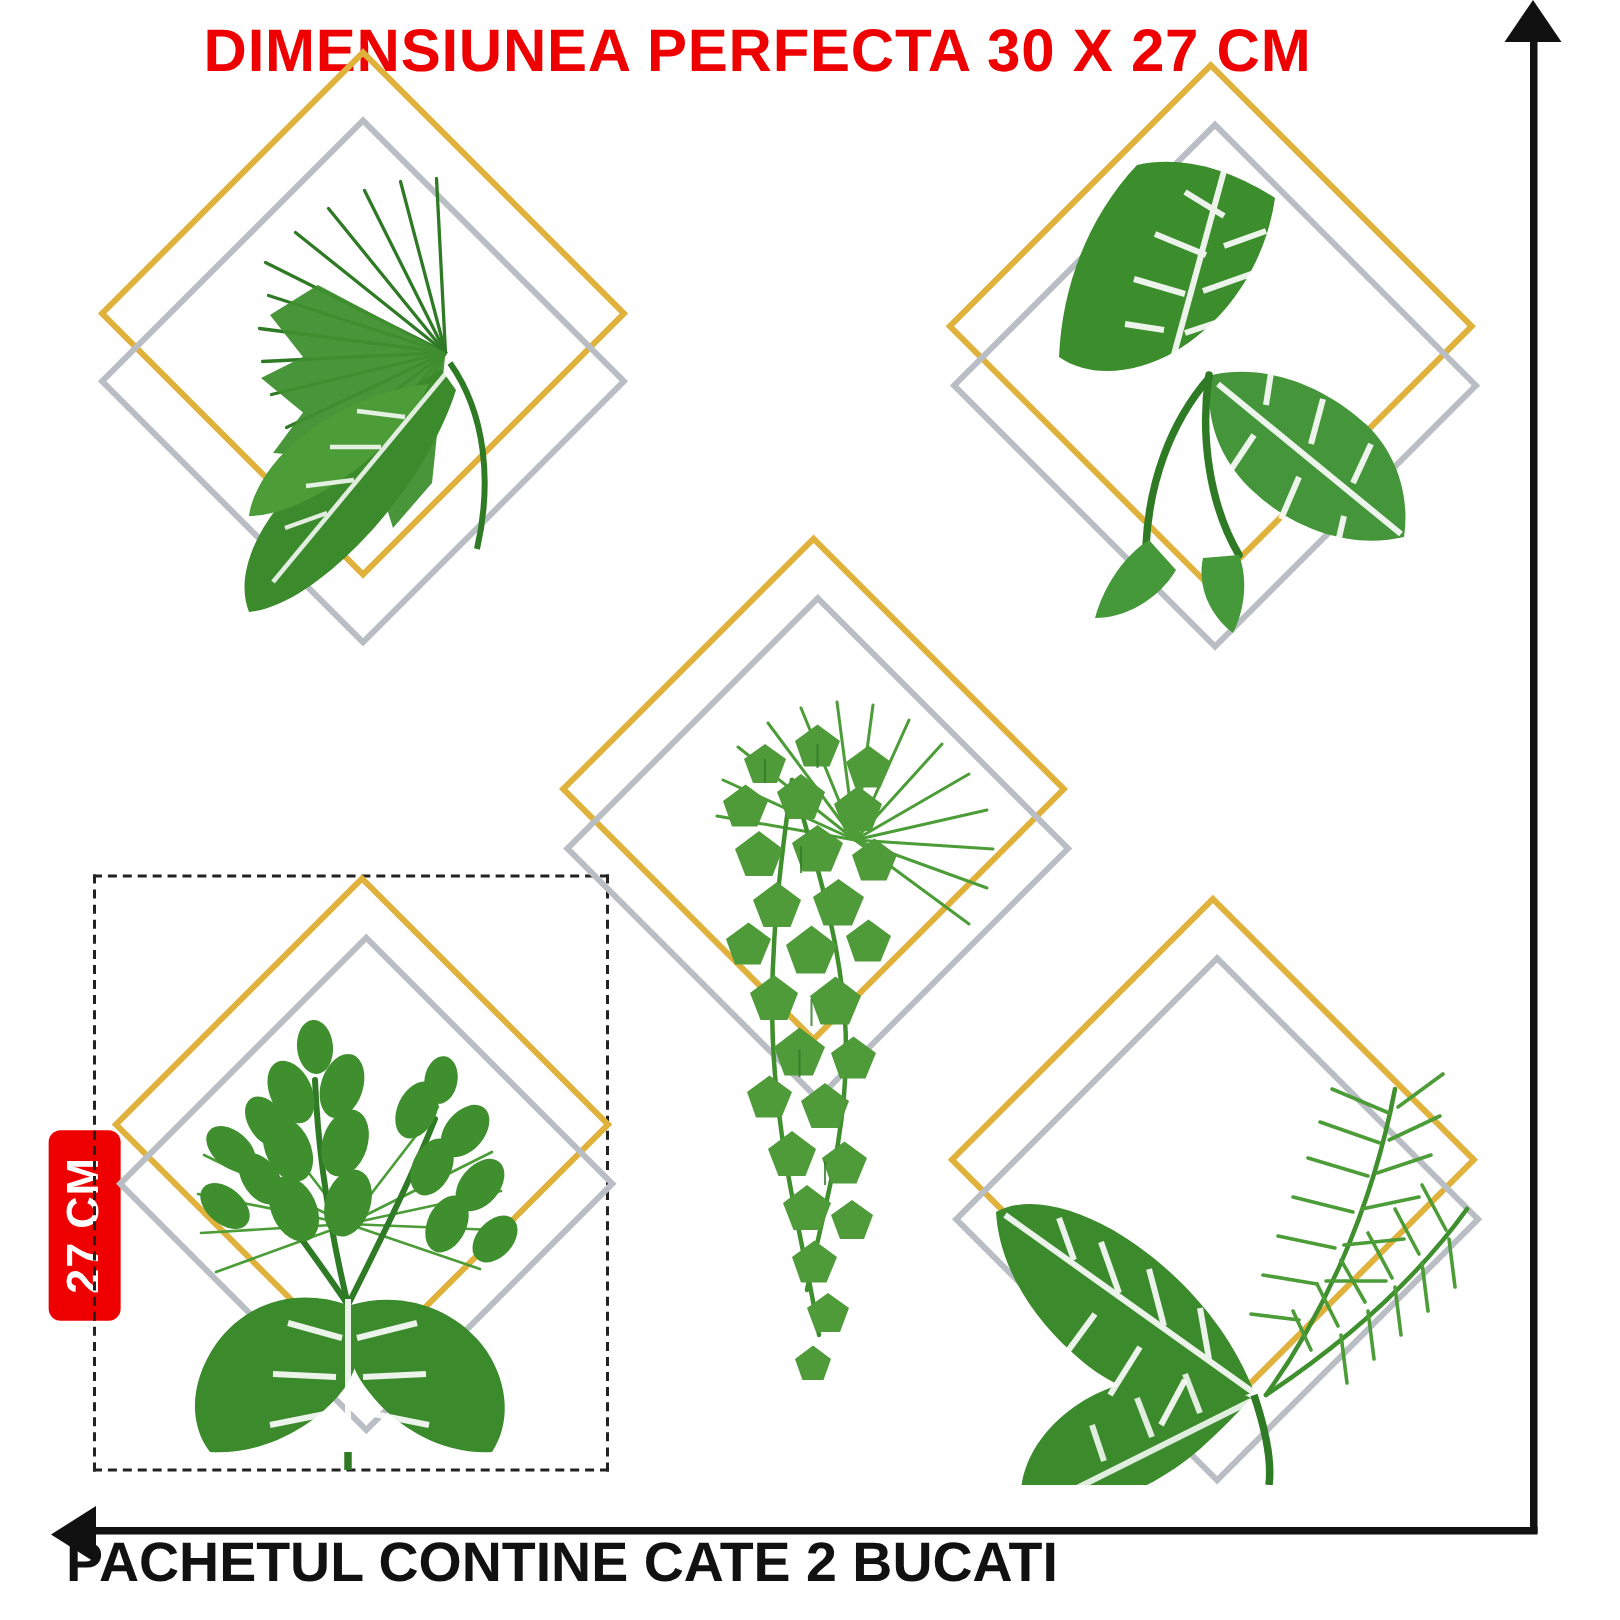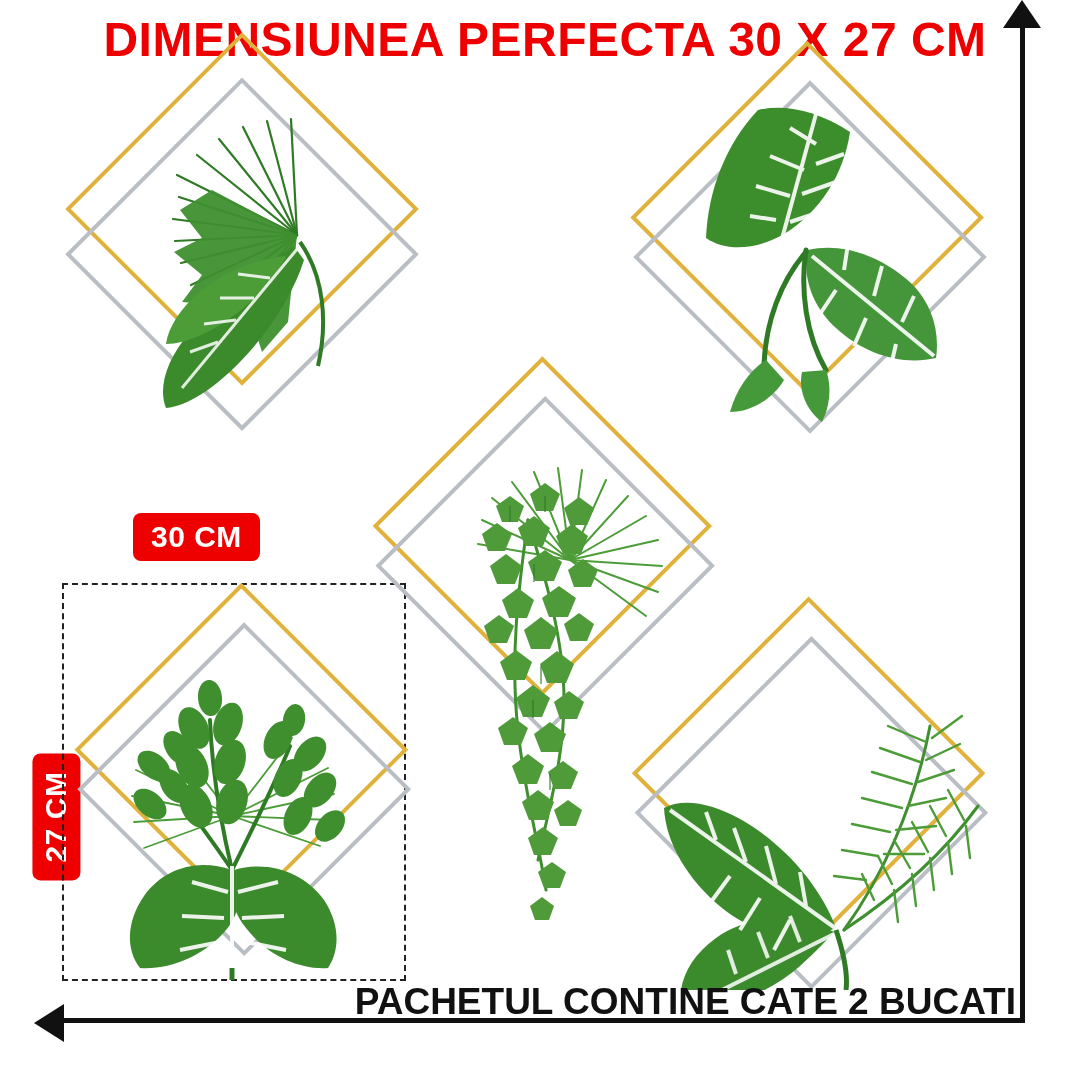--- a/index.html
+++ b/index.html
@@ -20,36 +20,36 @@
 
   
   .headline {
     position: absolute;
     top: 12px;
     left: 0;
     width: 1010px;
     text-align: center;
     color: #ee0000;
     font-weight: bold;
-    font-size: 48px;
+    font-size: 40px;
     letter-spacing: 0.5px;
     white-space: nowrap;
-    margin-left: 40px;
   }
 
   
   .caption {
     position: absolute;
-    left: 56px;
+    left: 44px;
     width: 960px;
-    text-align: right;
+    text-align: left;
     color: #111111;
     font-weight: bold;
     font-size: 37px;
     line-height: 44px;
+    margin-top: 40px;
   }
   .caption.line1 { top: 980px; }
   .caption.line2 { top: 1026px; }
 
   
   .v-arrow-line {
     position: absolute;
     left: 1020px;
     top: 22px;
     width: 5px;
@@ -151,21 +151,20 @@
 
 <div id="canvas">
 
   <div class="headline">DIMENSIUNEA PERFECTA 30 X 27 CM</div>
 
   <div class="v-arrow-head"></div>
   <div class="v-arrow-line"></div>
   <div class="h-arrow-head"></div>
   <div class="h-arrow-line"></div>
 
-  <div class="badge badge-width">30 CM</div>
   <div class="badge badge-height">27 CM</div>
 
   <div class="dash-box"></div>
 
   <div class="tile" id="tile-palm-fan">
     <div class="frame">
       <div class="sq gold" style="left:26px; top:26px; width:250px; height:250px;"></div>
       <div class="sq silver" style="left:58px; top:58px; width:250px; height:250px;"></div>
     </div>
     <div class="leafwrap">

